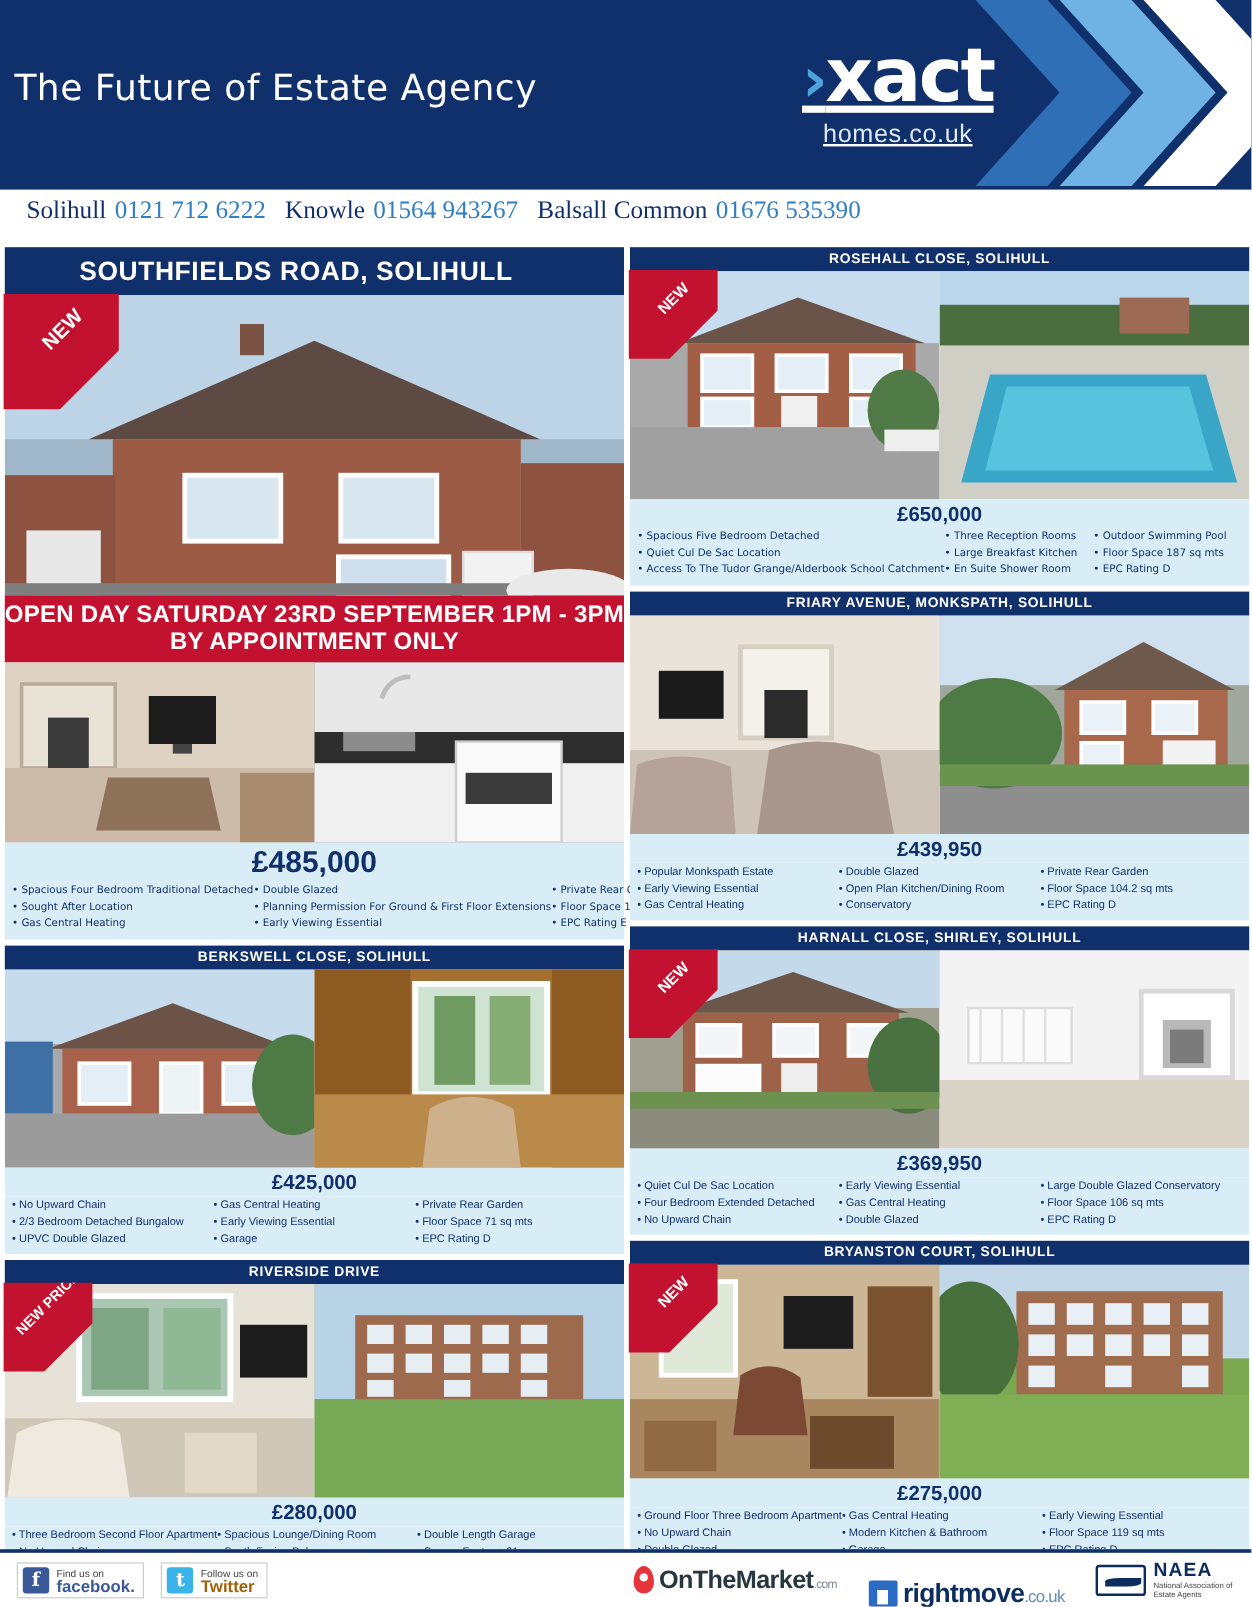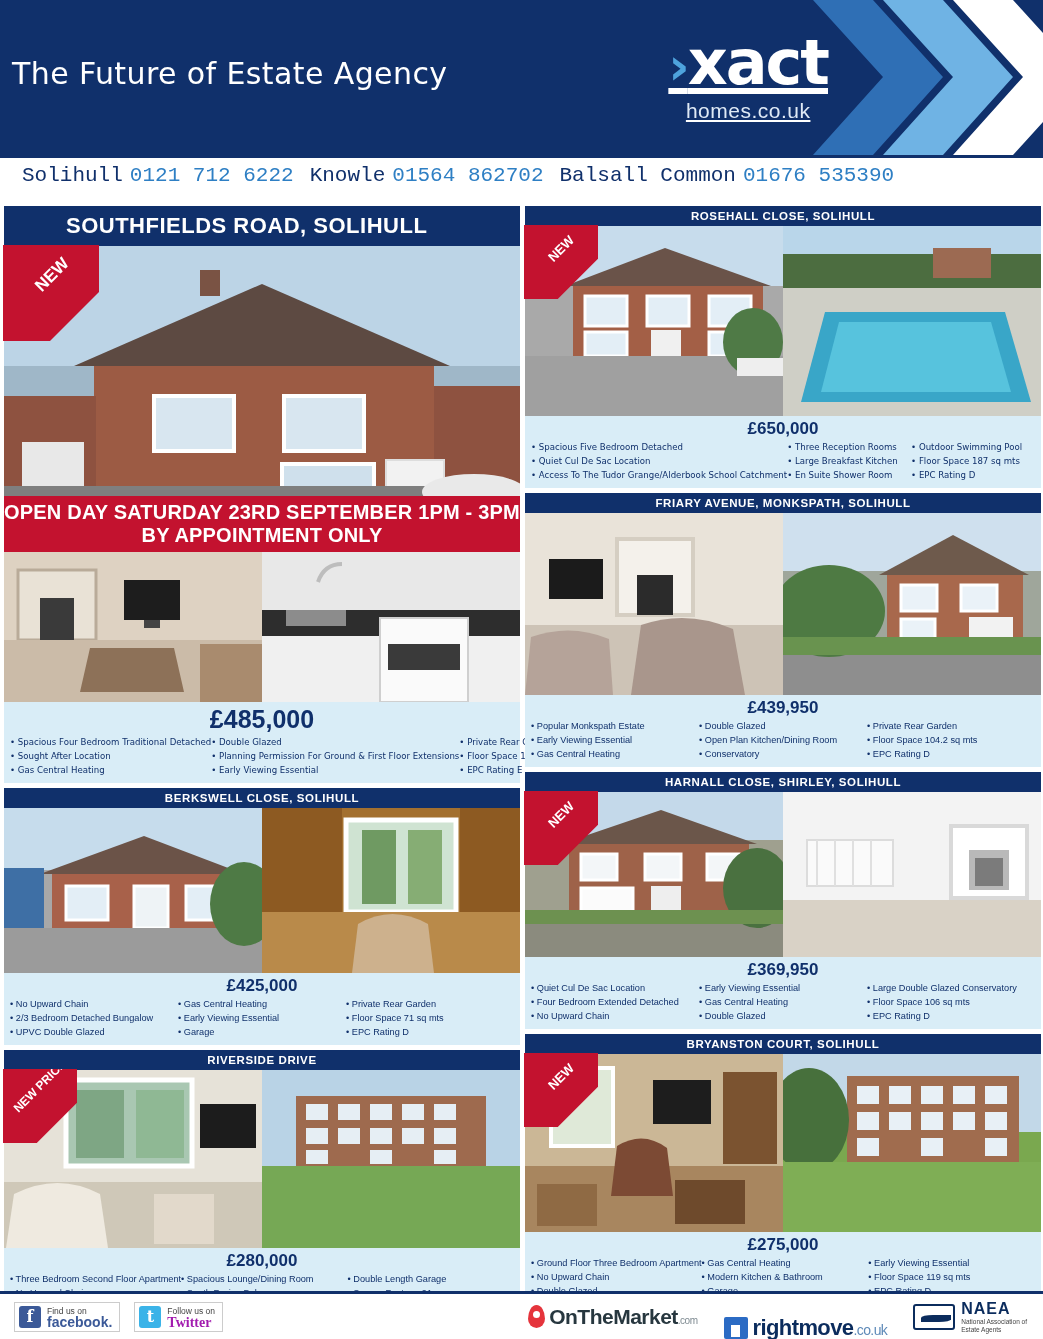--- a/index.html
+++ b/index.html
@@ -54,21 +54,21 @@
   .chevrons { position: absolute; right: 0; top: 0; width: 230px; height: 155px; }
   .phones {
     height: 38px;
     background: #ffffff;
     border-top: 3px solid #10306b;
     display: flex;
     align-items: center;
     padding-left: 22px;
     gap: 0;
   }
-  .phones span { font-size: 21px; color: #10306b; font-family: Liberation Mono, monospace; }
+  .phones span { font-size: 21px; color: #10306b; font-family: Liberation Serif, serif; }
   .phones .num { color: #2e7fc4; margin: 0 16px 0 7px; }
 
   
   .content {
     position: absolute;
     top: 206px;
     left: 0;
     width: 1043px;
   }
   .col-left  { position: absolute; left: 4px;   width: 516px; }
@@ -180,21 +180,21 @@
   }
   .sq { width: 22px; height: 22px; border-radius: 3px; color: #fff;
         font-weight: bold; font-size: 16px; text-align: center; line-height: 22px;
         font-family: "DejaVu Serif", serif; }
   .sq.fb { background: #3b5998; }
   .sq.tw { background: #3ab3e8; }
   .social-txt { line-height: 11px; }
   .social-txt .l1 { font-size: 8.5px; color: #444; }
   .social-txt .l2 { font-size: 14px; font-weight: bold; }
   .social-txt .l2.fb { color: #3b5998; }
-  .social-txt .l2.tw { color: #a21caf; font-family: Liberation Serif, serif; }
+  .social-txt .l2.tw { color: #a16207; }
 
   .portals {
     margin-left: auto;
     display: flex;
     align-items: center;
     gap: 26px;
     padding-right: 16px;
   }
   .otm { display: flex; align-items: center; gap: 4px; }
   .pin { width: 17px; height: 23px; background: #e5343c; border-radius: 50% 50% 50% 50%/60% 60% 40% 40%; position: relative; }
@@ -229,21 +229,21 @@
         <span class="chev">›</span><span>xact</span>
       </div>
       <div class="logo-sub">homes.co.uk</div>
     </div>
   </div>
 
   <div class="phones">
     <span>Solihull</span>
     <span class="num">0121 712 6222</span>
     <span>Knowle</span>
-    <span class="num">01564 862702</span>
+    <span class="num">01564 943267</span>
     <span>Balsall Common</span>
     <span class="num">01676 535390</span>
   </div>
 
   <div class="content">
 
     <div class="col-left">
 
       <div class="listing">
         <div class="bar big">SOUTHFIELDS ROAD, SOLIHULL</div>

